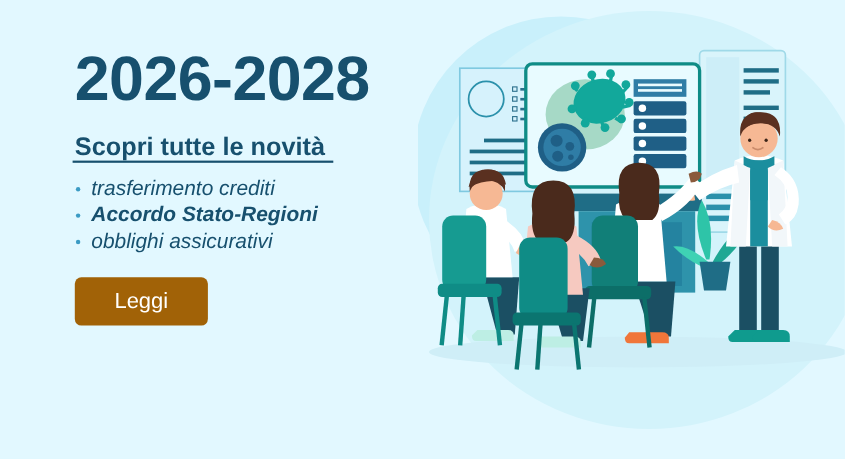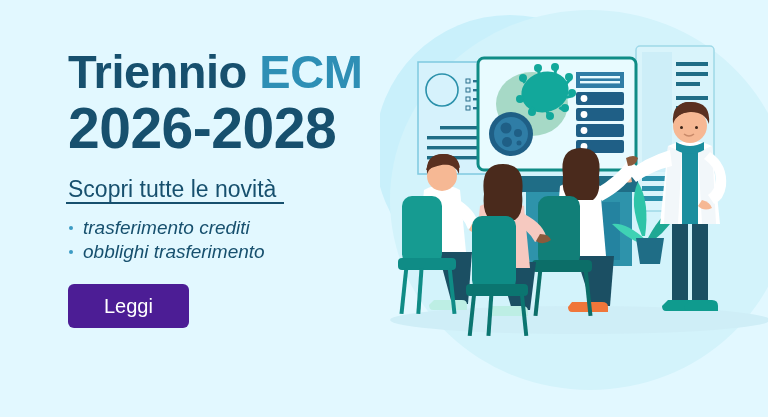--- a/index.html
+++ b/index.html
@@ -48,21 +48,21 @@
     letter-spacing: -0.5px;
     color: #17506e;
     margin: 0;
     white-space: nowrap;
   }
 
   .subhead {
     margin: 18px 0 0 0;
     font-size: 23px;
     line-height: 30px;
-    font-weight: 400;
+    font-weight: 700;
     color: #17506e;
     display: inline-block;
     white-space: nowrap;
     position: relative;
   }
   .subhead::after {
     content: "";
     position: absolute;
     left: -2px;
     right: -8px;
@@ -94,21 +94,21 @@
     border-radius: 50%;
     background: #3b9bc4;
   }
   .bullets li.bold {
     font-weight: 700;
   }
 
   .cta {
     margin-top: 20px;
     display: inline-block;
-    background: #4c1d95;
+    background: #a16207;
     color: #ffffff;
     font-size: 20px;
     line-height: 1;
     padding: 12px 36px;
     border: none;
     border-radius: 6px;
     cursor: pointer;
     font-family: "Liberation Sans", sans-serif;
     text-align: center;
   }
@@ -322,31 +322,33 @@
         <rect x="90" y="294" width="4" height="42" fill="#0b7570" transform="rotate(6 92 314)"></rect>
         <rect x="142" y="294" width="4" height="42" fill="#0b7570" transform="rotate(-6 144 314)"></rect>
         <rect x="108" y="294" width="4" height="42" fill="#0b7570" transform="rotate(4 110 314)"></rect>
       </g>
 
     </svg>
   </div>
 
   <div class="copy">
 
-    <h1 class="headline"><span>Triennio </span><span class="accent">ECM</span></h1>
 
     <div class="headline-line2">2026-2028</div>
 
     <div><span class="subhead">Scopri tutte le novità</span></div>
 
     <ul class="bullets">
       <li>
         <span class="dot"></span><span>trasferimento crediti</span>
       </li>
+      <li class="bold">
+        <span class="dot"></span><span>Accordo Stato-Regioni</span>
+      </li>
       <li>
-        <span class="dot"></span><span>obblighi trasferimento</span>
+        <span class="dot"></span><span>obblighi assicurativi</span>
       </li>
     </ul>
 
     <button class="cta">Leggi</button>
   </div>
 
 </div>
 
 </body></html>

